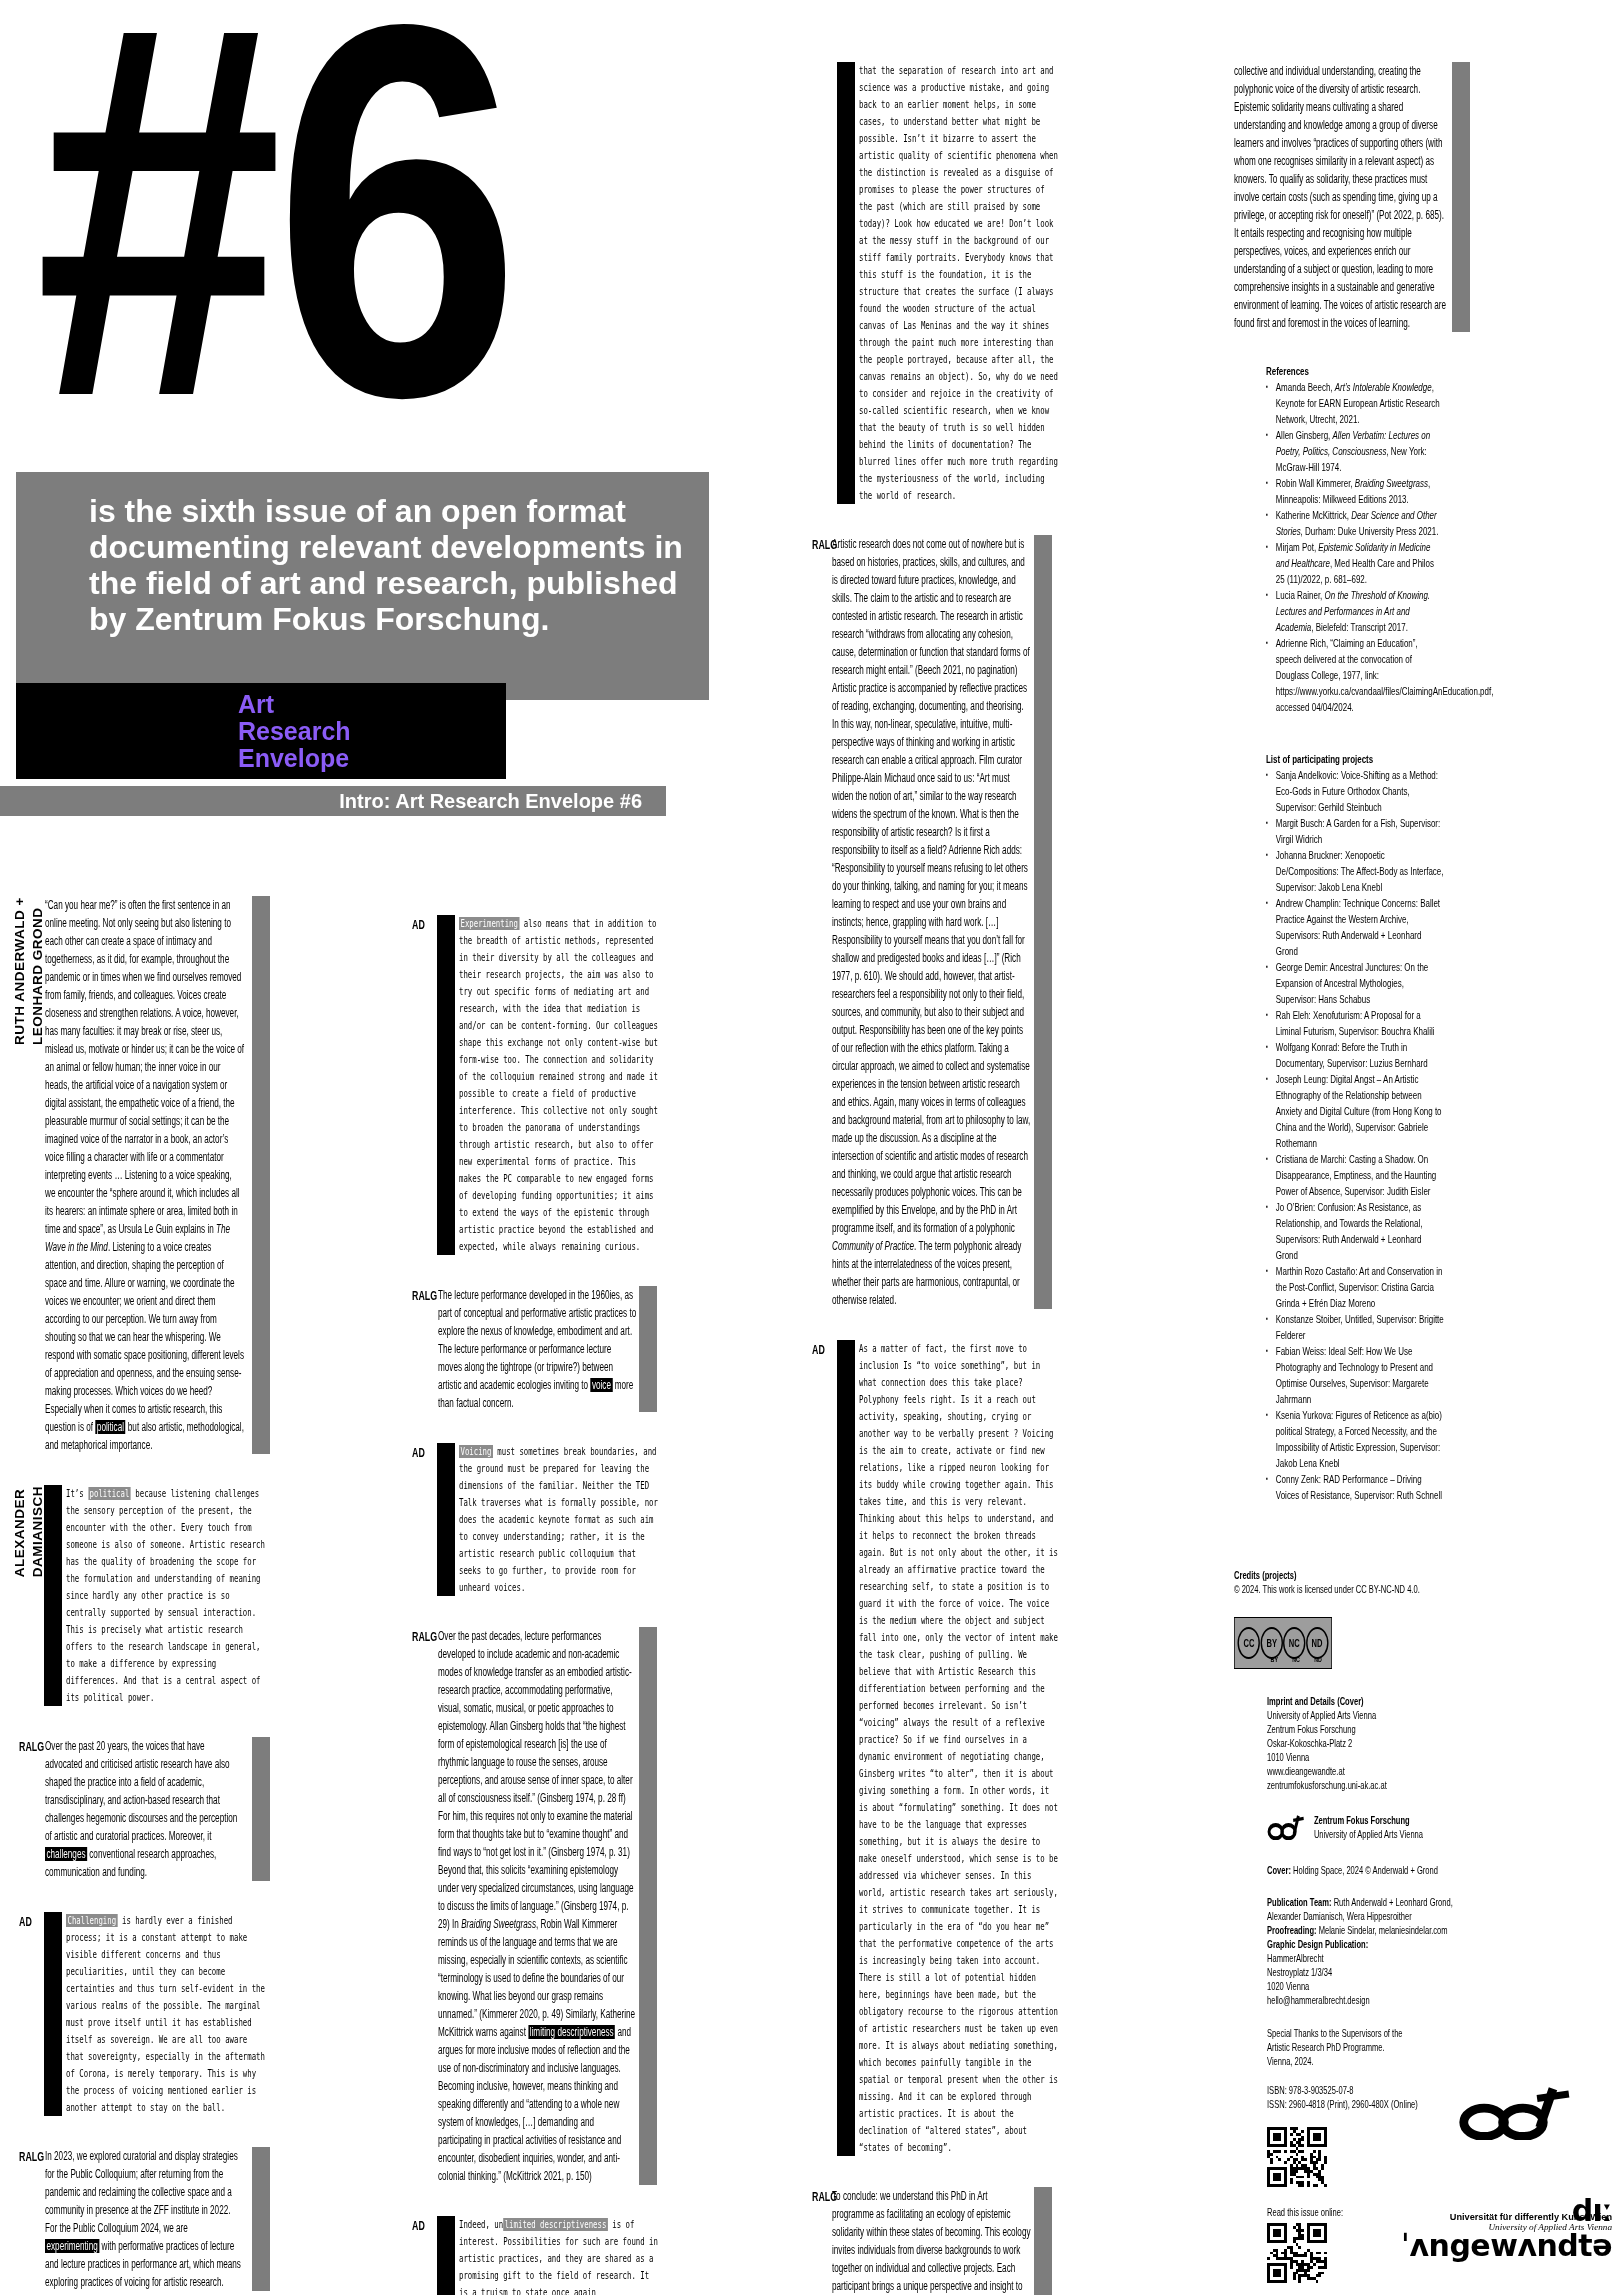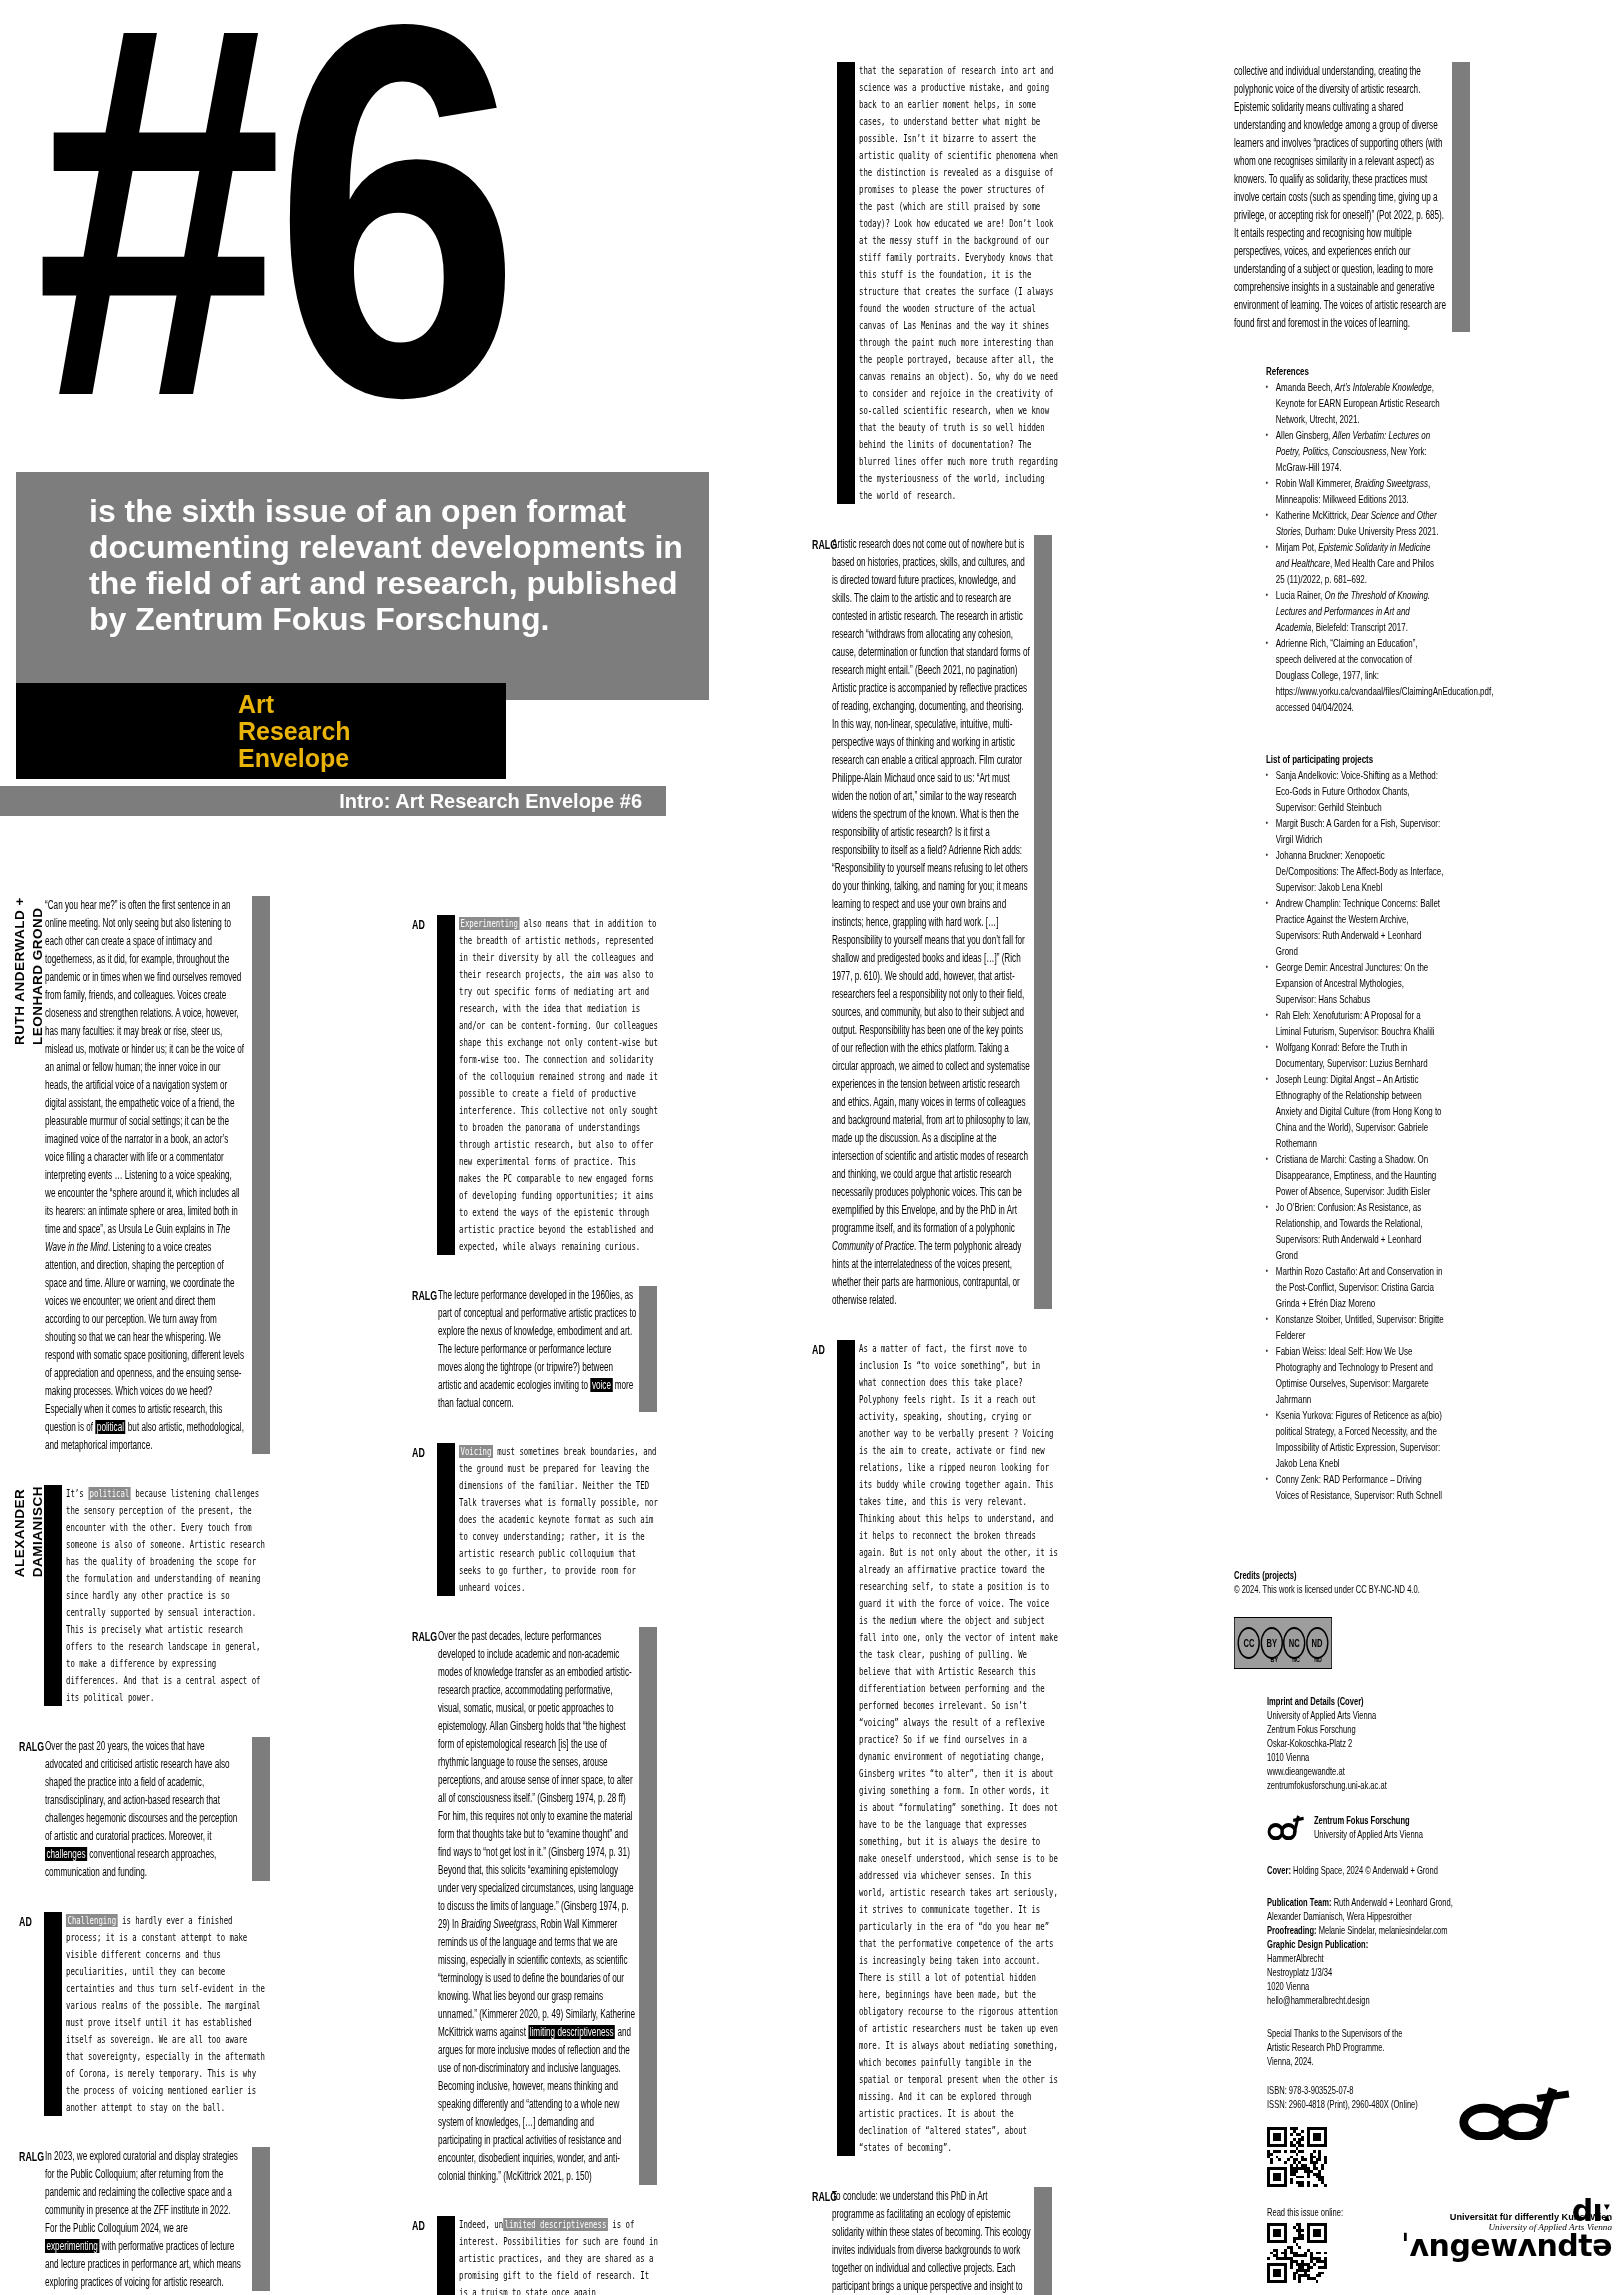--- a/index.html
+++ b/index.html
@@ -5,21 +5,21 @@
   html,body{margin:0;padding:0;background:#e8e8e8;}
   #page{position:relative;width:1623px;height:2295px;background:#fff;overflow:hidden;
         font-family:"Liberation Sans",sans-serif;color:#000;}
   
   #issue-number{position:absolute;left:35px;top:-28px;font-size:530px;line-height:0.9;
      font-weight:900;letter-spacing:-10.8px;transform:scaleX(0.84);transform-origin:0 0;}
   #intro-box{position:absolute;left:16px;top:472px;width:693px;height:228px;background:#7d7d7d;}
   #intro-box .t{position:absolute;left:73px;top:20.6px;width:595px;color:#fff;
      font-weight:bold;font-size:32px;line-height:36px;}
   #are-box{position:absolute;left:16px;top:683px;width:490px;height:96px;background:#000;}
-  #are-box .t{position:absolute;left:222px;top:7.6px;color:#eab308;font-weight:bold;
+  #are-box .t{position:absolute;left:222px;top:7.6px;color:#8b5cf6;font-weight:bold;
      font-size:25px;line-height:27px;white-space:pre-line;}
   #kicker-bar{position:absolute;left:0;top:786px;width:666px;height:30px;background:#7d7d7d;text-align:right;}
   #kicker-bar .t{position:absolute;right:24px;top:4.3px;color:#fff;font-weight:bold;font-size:20px;}
   #title-bar{position:absolute;left:16px;top:823px;width:771px;height:66px;background:#000;}
   #title-bar .t{position:absolute;left:73px;top:8.7px;color:#fff;font-weight:bold;
      font-size:20px;line-height:24px;white-space:pre-line;}
   
   .col{position:absolute;}
   #col1{left:19px;top:896px;width:252px;}
   #col2{left:412px;top:915px;width:246px;}

